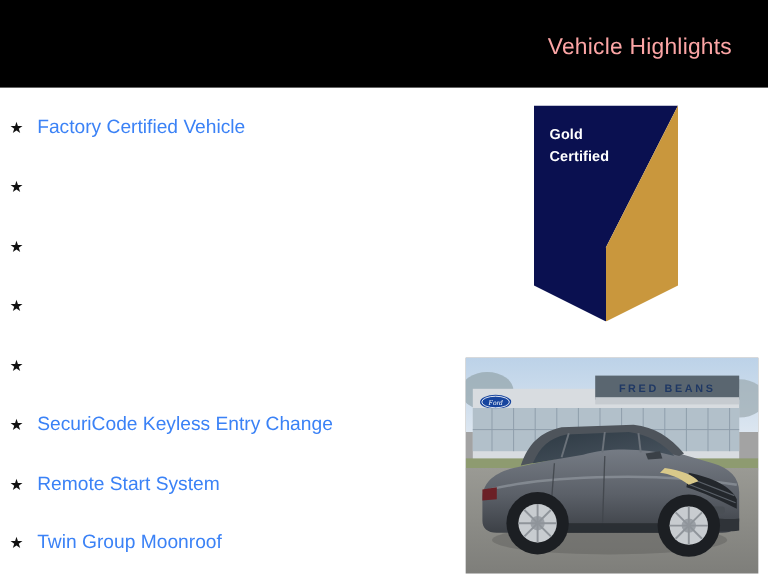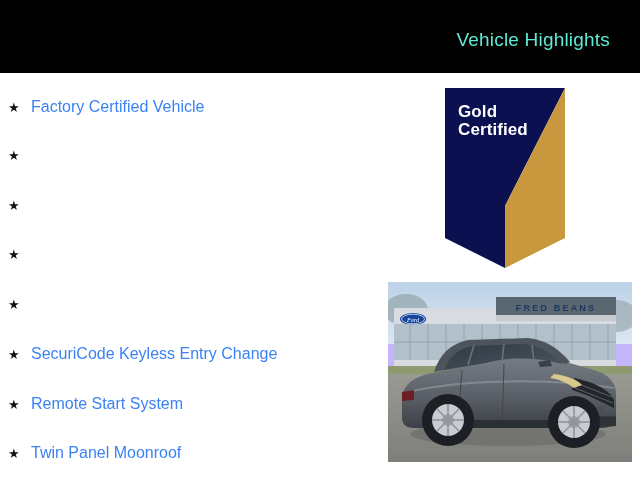--- a/index.html
+++ b/index.html
@@ -81,48 +81,48 @@
   .gold-badge .badge-svg {
     display: block;
     width: 120px;
     height: 180px;
   }
   .badge-text {
     position: absolute;
     left: 13px;
     top: 15px;
     color: #ffffff;
-    font-size: 17px;
+    font-size: 12px;
     line-height: 18px;
     font-weight: bold;
     letter-spacing: 0.1px;
   }
   .badge-text span { display: block; }
 
   
   .vehicle-photo {
     position: absolute;
     left: 388px;
-    top: 282px;
+    top: 298px;
     width: 244px;
     height: 180px;
     overflow: hidden;
-    background: #c4b5fd;
+    background: #a3a3a3;
   }
   .vehicle-photo .photo-svg {
     display: block;
     width: 244px;
     height: 180px;
   }
 </style>
 </head>
 <body>
 
 <div class="header-banner" style="background: rgb(0, 0, 0);">
-  <div class="header-title" style="color: #5eead4;">Vehicle Highlights</div>
+  <div class="header-title" style="color: #fca5a5;">Vehicle Highlights</div>
 </div>
 
 <ul class="highlights-list">
   <li class="highlight-item" style="top:25px;">
     <span class="star-icon">★</span>
     <span class="highlight-label">Factory Certified Vehicle</span>
   </li>
   <li class="highlight-item" style="top:74px;">
     <span class="star-icon">★</span>
   </li>
@@ -138,21 +138,21 @@
   <li class="highlight-item" style="top:272px;">
     <span class="star-icon">★</span>
     <span class="highlight-label">SecuriCode Keyless Entry Change</span>
   </li>
   <li class="highlight-item" style="top:322px;">
     <span class="star-icon">★</span>
     <span class="highlight-label">Remote Start System</span>
   </li>
   <li class="highlight-item" style="top:371px;">
     <span class="star-icon">★</span>
-    <span class="highlight-label">Twin Panel Moonroof</span>
+    <span class="highlight-label">Twin Group Moonroof</span>
   </li>
 </ul>
 
 <div class="gold-badge">
   <svg class="badge-svg" viewBox="0 0 120 180" preserveAspectRatio="none">
 
     <polygon id="badge-navy" points="0,0 120,0 60,118 60,180 0,150" fill="#0A1050"></polygon>
 
     <polygon id="badge-gold" points="120,0 120,150 60,180 60,118" fill="#C9973D"></polygon>
   </svg>

